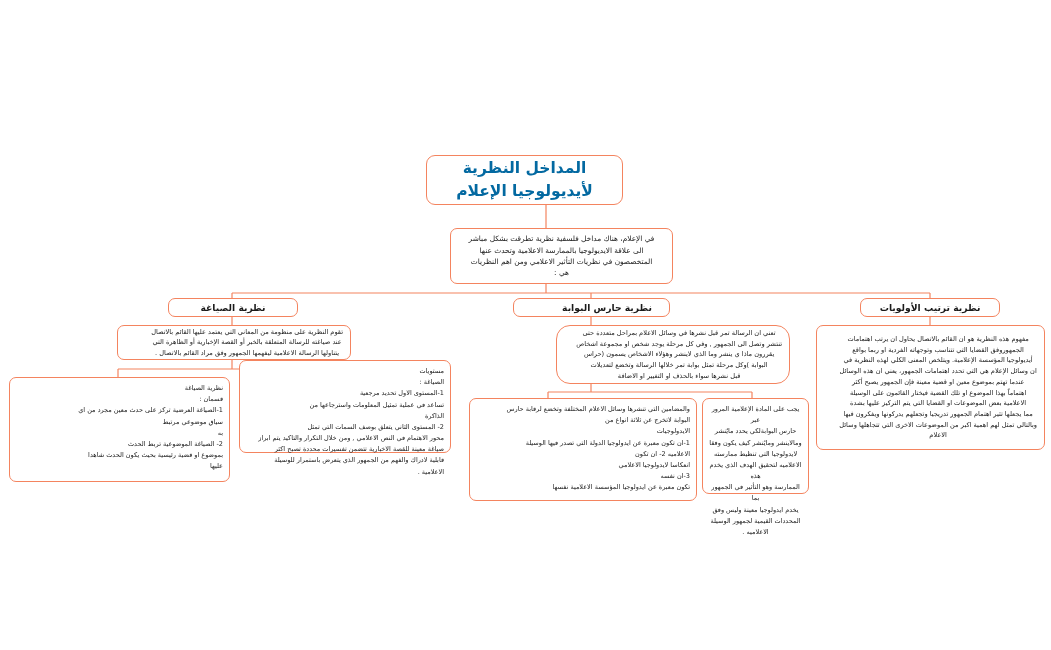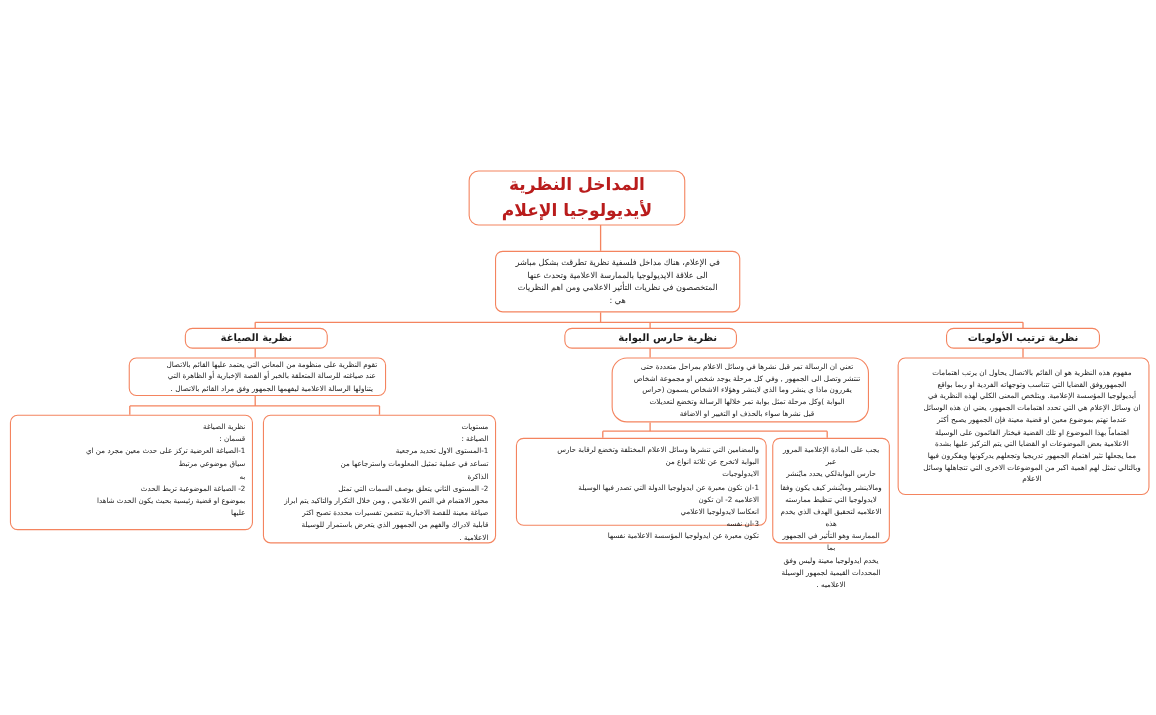--- a/index.html
+++ b/index.html
@@ -54,21 +54,21 @@
     border-radius: 9px;
     display: flex;
     align-items: center;
     justify-content: center;
   }
 
   .root-text {
     font-size: 15.5px;
     font-weight: 700;
     line-height: 1.5;
-    color: #b91c1c;
+    color: #0369a1;
     text-align: center;
     white-space: pre-line;
   }
 
   .node.intro {
     display: flex;
     align-items: center;
     justify-content: center;
   }
   .intro-text {
@@ -174,21 +174,21 @@
     <div class="leaf-text">نظرية الصياغة
 قسمان :
 1-الصياغة العرضية تركز على حدث معين مجرد من اي
 سياق موضوعي مرتبط
 به
 2- الصياغة الموضوعية تربط الحدث
 بموضوع او قضية رئيسية بحيث يكون الحدث شاهدا
 عليها</div>
   </div>
 
-  <div class="node leaf" style="left:239px; top:377px; width:212px; height:117px;">
+  <div class="node leaf" style="left:239px; top:360px; width:212px; height:93px;">
     <div class="leaf-text">مستويات
 الصياغة :
 1-المستوى الاول تحديد مرجعية
 تساعد في عملية تمثيل المعلومات واسترجاعها من
 الذاكرة
 2- المستوى الثاني يتعلق بوصف السمات التي تمثل
 محور الاهتمام في النص الاعلامي , ومن خلال التكرار والتاكيد يتم ابراز
 صياغة معينة للقصة الاخبارية تتضمن تفسيرات محددة تصبح اكثر
 قابلية لادراك والفهم من الجمهور الذي يتعرض باستمرار للوسيلة
 الاعلامية .</div>
@@ -199,21 +199,21 @@
   </div>
 
   <div class="node desc" style="left:556px; top:325px; width:234px; height:59px;border-radius:14px;">
     <div class="desc-text">تعني ان الرسالة تمر قبل نشرها في وسائل الاعلام بمراحل متعددة حتى
 تنتشر وتصل الى الجمهور , وفي كل مرحلة يوجد شخص او مجموعة اشخاص
 يقررون ماذا ي ينشر وما الذي لاينشر وهؤلاء الاشخاص يسمون (حراس
 البوابة )وكل مرحلة تمثل بوابة تمر خلالها الرسالة وتخضع لتعديلات
 قبل نشرها سواء بالحذف او التغيير او الاضافة</div>
   </div>
 
-  <div class="node leaf" style="left:469px; top:398px; width:228px; height:80px;">
+  <div class="node leaf" style="left:469px; top:398px; width:228px; height:103px;">
     <div class="leaf-text">والمضامين التي تنشرها وسائل الاعلام المختلفة وتخضع لرقابة حارس
 البوابة لاتخرج           عن ثلاثة انواع من
 الايدولوجيات
 1-ان تكون معبرة عن ايدولوجيا الدولة التي تصدر فيها الوسيلة
 الاعلاميه                      2-  ان تكون
 انعكاسا لايدولوجيا الاعلامي
 3-ان                            نفسه
 تكون معبرة عن ايدولوجيا المؤسسة الاعلامية نفسها</div>
   </div>
 

